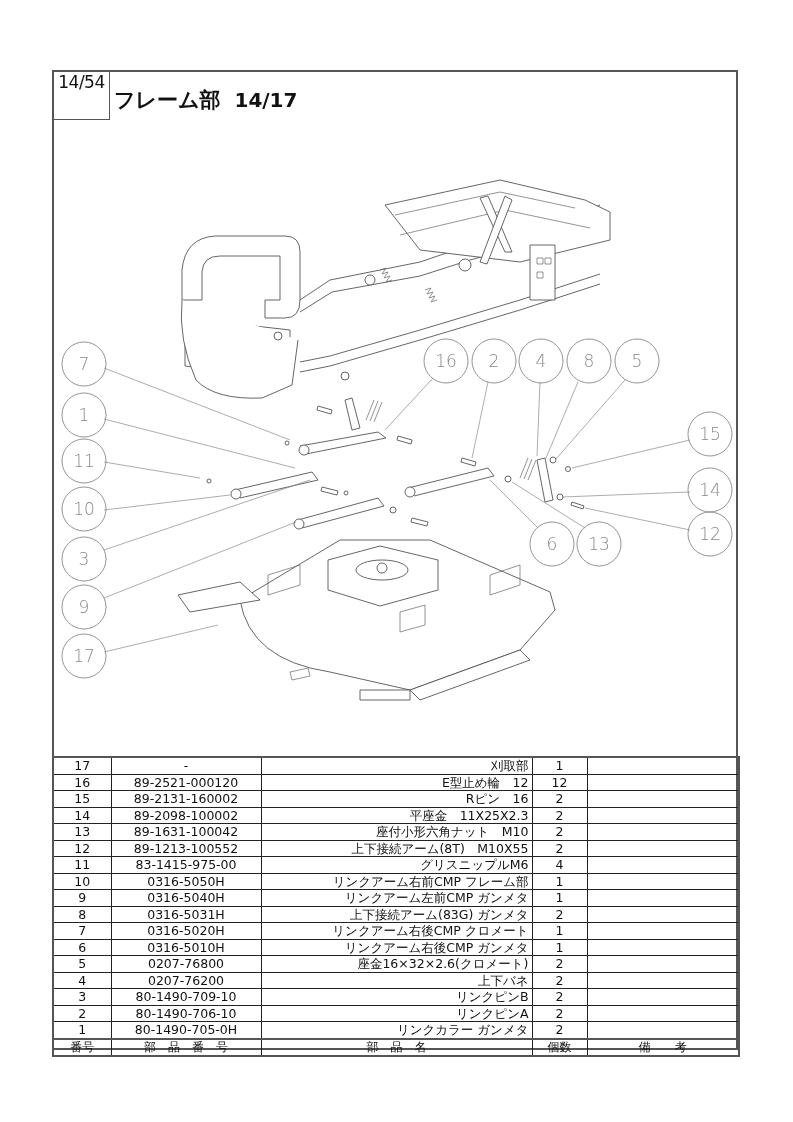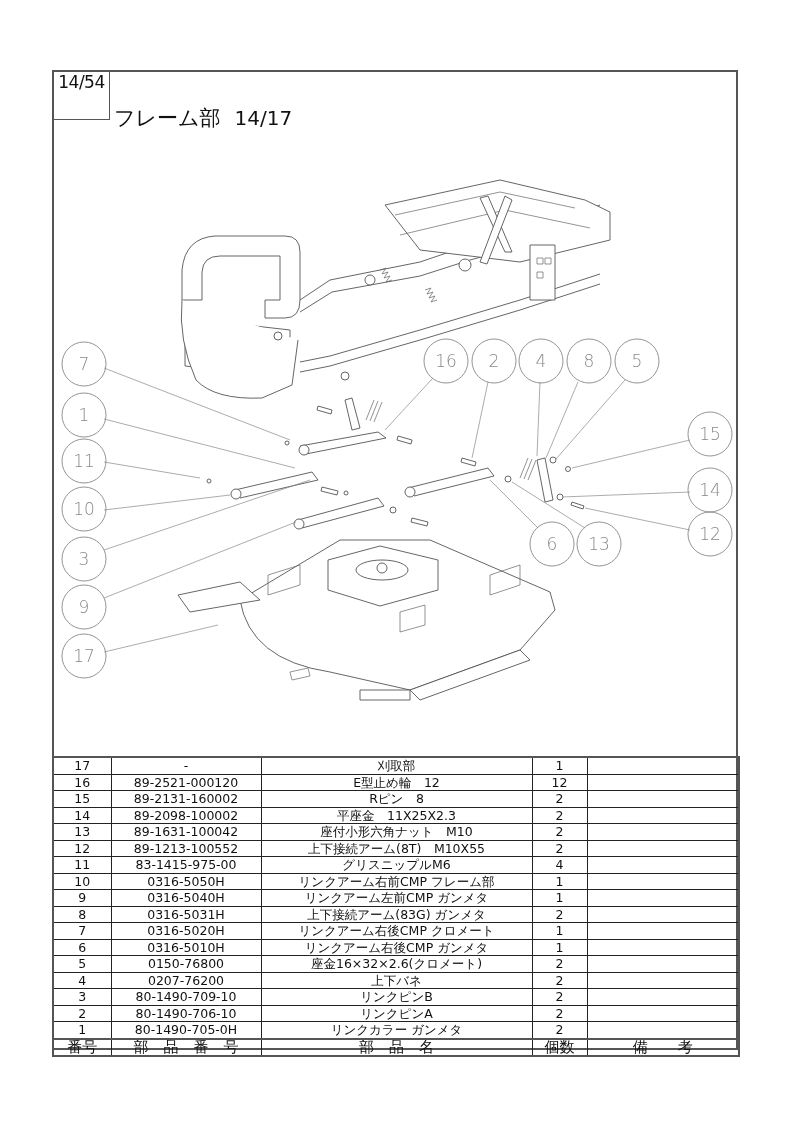--- a/index.html
+++ b/index.html
@@ -4,34 +4,34 @@
 <style>
   html, body { margin:0; padding:0; background:#ffffff; }
   body { width:793px; height:1122px; position:relative; overflow:hidden;
          font-family:"DejaVu Sans","Liberation Sans",sans-serif; color:#111; }
   .frame { position:absolute; left:52px; top:70px; width:686px; height:980px;
            border:2px solid #555; box-sizing:border-box; }
   .page-box { position:absolute; left:52px; top:70px; width:58px; height:50px;
               border:2px solid #555; border-right:1.5px solid #555; border-bottom:1.5px solid #555;
               box-sizing:border-box; display:flex; align-items:flex-start; justify-content:center;
               font-size:17px; letter-spacing:-0.5px; }
-  .title { position:absolute; left:114px; top:104px; font-size:21px; white-space:nowrap; }
+  .title { position:absolute; left:114px; top:86px; font-size:21px; white-space:nowrap;font-weight:bold; }
   .title .sub { margin-left:14px; font-size:20px; }
   .diagram { position:absolute; left:54px; top:120px; width:682px; height:636px; }
   table.parts { position:absolute; left:52px; top:756px; width:686px; border-collapse:collapse;
                 table-layout:fixed; font-size:12.5px; }
   table.parts td { border:1px solid #222; height:15.5px; padding:0 3px; line-height:15px;
                    white-space:nowrap; overflow:hidden; }
   table.parts tr:first-child td { border-top:2px solid #555; }
   table.parts td:first-child { border-left:2px solid #555; }
   table.parts td:last-child { border-right:2px solid #555;margin-top:28px; }
   table.parts tr:last-child td { border-bottom:2px solid #555; }
   .c { text-align:center; }
-  .l { text-align:center; }
-  .hdr td { font-size:15px; }
+  .l { text-align:right; }
+  .hdr td { font-size:12px; }
   .callout circle { fill:none; stroke:#888; stroke-width:0.9; }
   .callout text { font-family:"DejaVu Sans",sans-serif; font-size:17px; fill:#888; font-weight:200; }
   .leader { stroke:#888; stroke-width:0.7; fill:none; }
   .part { stroke:#555; stroke-width:0.9; fill:#fff; }
   .part-thin { stroke:#666; stroke-width:0.7; fill:none; }
 </style>
 </head>
 <body>
 
 <div class="frame"></div>
@@ -235,21 +235,21 @@
       <tr>
         <td class="c">16</td>
         <td class="c">89-2521-000120</td>
         <td class="l">E型止め輪　12</td>
         <td class="c">12</td>
         <td class="c"></td>
       </tr>
       <tr>
         <td class="c">15</td>
         <td class="c">89-2131-160002</td>
-        <td class="l">Rピン　8</td>
+        <td class="l">Rピン　16</td>
         <td class="c">2</td>
         <td class="c"></td>
       </tr>
       <tr>
         <td class="c">14</td>
         <td class="c">89-2098-100002</td>
         <td class="l">平座金　11X25X2.3</td>
         <td class="c">2</td>
         <td class="c"></td>
       </tr>
@@ -304,21 +304,21 @@
       </tr>
       <tr>
         <td class="c">6</td>
         <td class="c">0316-5010H</td>
         <td class="l">リンクアーム右後CMP ガンメタ</td>
         <td class="c">1</td>
         <td class="c"></td>
       </tr>
       <tr>
         <td class="c">5</td>
-        <td class="c">0150-76800</td>
+        <td class="c">0207-76800</td>
         <td class="l">座金16×32×2.6(クロメート)</td>
         <td class="c">2</td>
         <td class="c"></td>
       </tr>
       <tr>
         <td class="c">4</td>
         <td class="c">0207-76200</td>
         <td class="l">上下バネ</td>
         <td class="c">2</td>
         <td class="c"></td>

